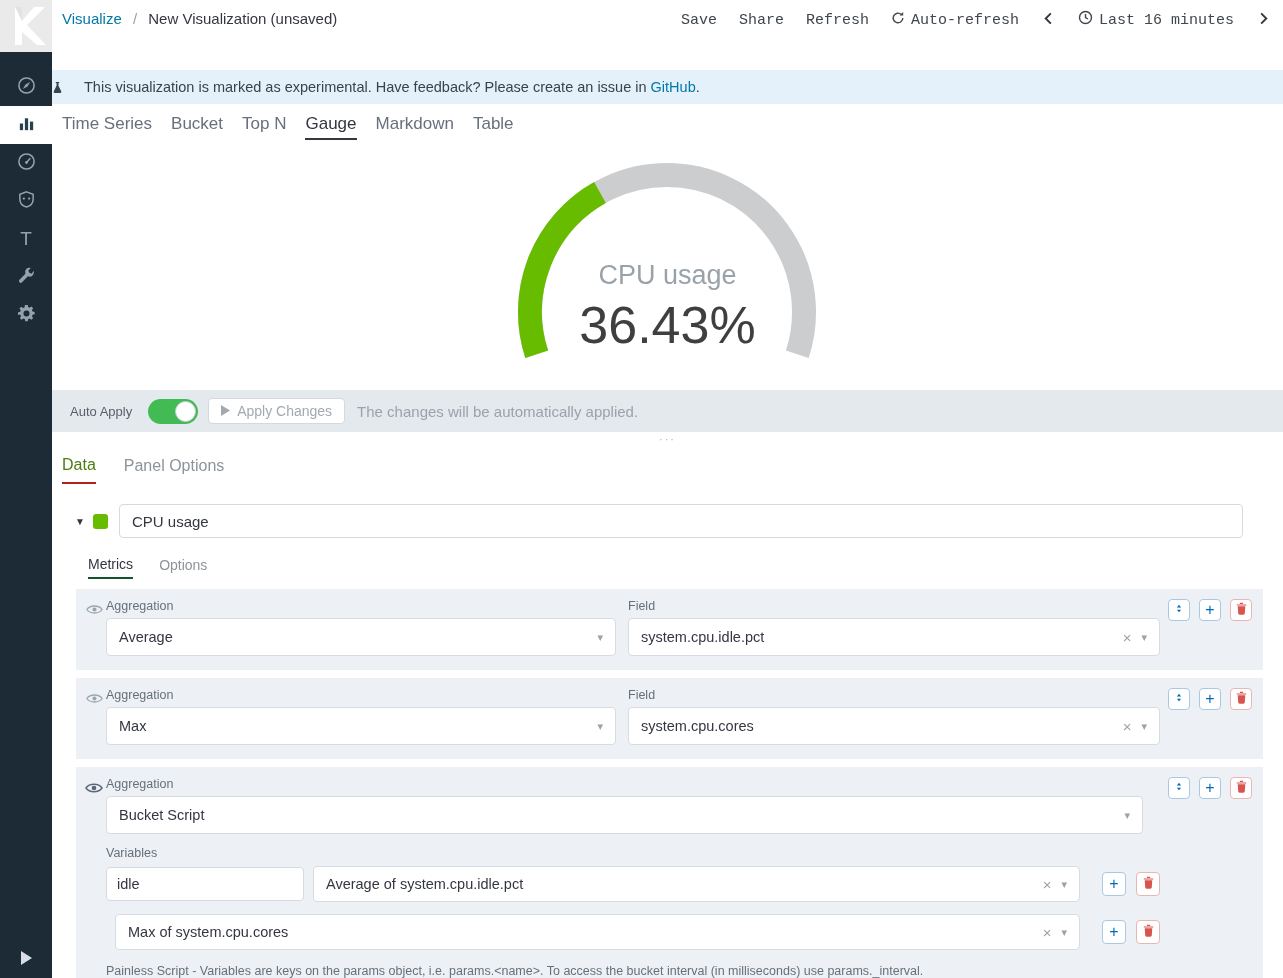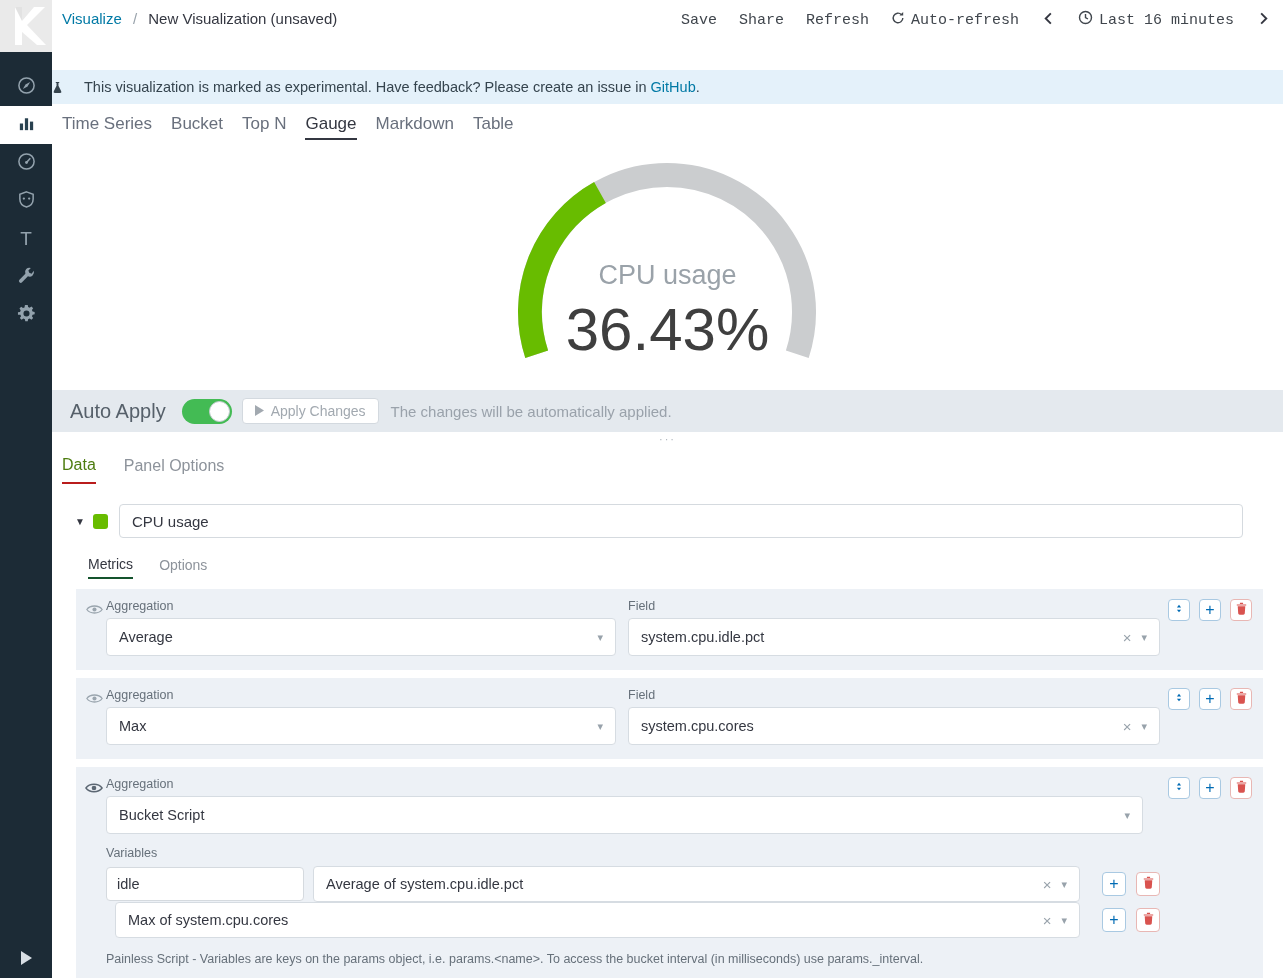--- a/index.html
+++ b/index.html
@@ -40,25 +40,25 @@
   .viz-tab { color:#69707D; cursor:pointer; padding-bottom:6px; background:none; border:none;
     font-size:17px; font-family:inherit; }
   .viz-tab.active { color:#343741; border-bottom:2px solid #343741; }
 
   
   .gauge-area { position:relative; height:250px; }
   .gauge-svg { position:absolute; left:460px; top:10px; }
   .gauge-label { position:absolute; left:0; top:120px; width:100%; text-align:center;
     font-size:27px; color:#9AA2A9; }
   .gauge-value { position:absolute; left:0; top:155px; width:100%; text-align:center;
-    font-size:60px; color:#3F3F3F; }
+    font-size:52px; color:#3F3F3F; }
 
   
   .apply-bar { height:42px; background:#E4E9EE; display:flex; align-items:center; padding-left:18px; }
-  .apply-label { font-size:20px; color:#56606A; }
+  .apply-label { font-size:13px; color:#56606A; }
   .toggle { width:50px; height:25px; border-radius:13px; margin-left:16px; position:relative;
     cursor:pointer; border:none; background:#43BB54; }
   .toggle .knob { position:absolute; right:2px; top:2px; width:21px; height:21px; border-radius:50%;
     background:#fff; border:1px solid #c6ccd2; }
   .apply-btn { margin-left:10px; display:flex; align-items:center; gap:7px; background:#fff;
     border:1px solid #D3D9DF; border-radius:4px; padding:4px 12px; color:#A2A9B0; font-size:14px;
     font-family:inherit; cursor:default; }
   .apply-hint { margin-left:12px; font-size:15px; color:#9AA2AB; }
 
   .resize-handle { height:16px; text-align:center; color:#AEB5BC; font-size:11px; letter-spacing:2px;
@@ -100,21 +100,21 @@
   .m-buttons { width:86px; margin-left:8px; display:flex; gap:9px; }
   .icon-btn { width:22px; height:22px; border-radius:4px; background:#fff; display:flex; align-items:center;
     justify-content:center; cursor:pointer; padding:0; }
   .icon-btn.big { width:24px; height:24px; }
   .btn-blue { border:1px solid #A9C9E2; color:#006BB4; }
   .btn-red  { border:1px solid #E8B7B4; color:#D9534F; }
   .plus-glyph { font-size:16px; line-height:1; }
 
   .bucket-select { width:calc(100% - 17px); }
   .vars-label { margin:12px 0 6px; }
-  .var-row { display:flex; align-items:center; margin-bottom:0; }
+  .var-row { display:flex; align-items:center; margin-bottom:12px; }
   .txt { height:34px; border:1px solid #D5DADF; border-radius:4px; padding:0 10px; font-size:14.5px;
     color:#343741; font-family:inherit; }
   .var-name { width:198px; }
   .var-combo { flex:1; margin:0 22px 0 9px; height:36px; }
   .var-row .icon-btn + .icon-btn { margin-left:10px; }
   .script-label { margin:14px 0 6px; }
 </style>
 </head>
 <body>
 

